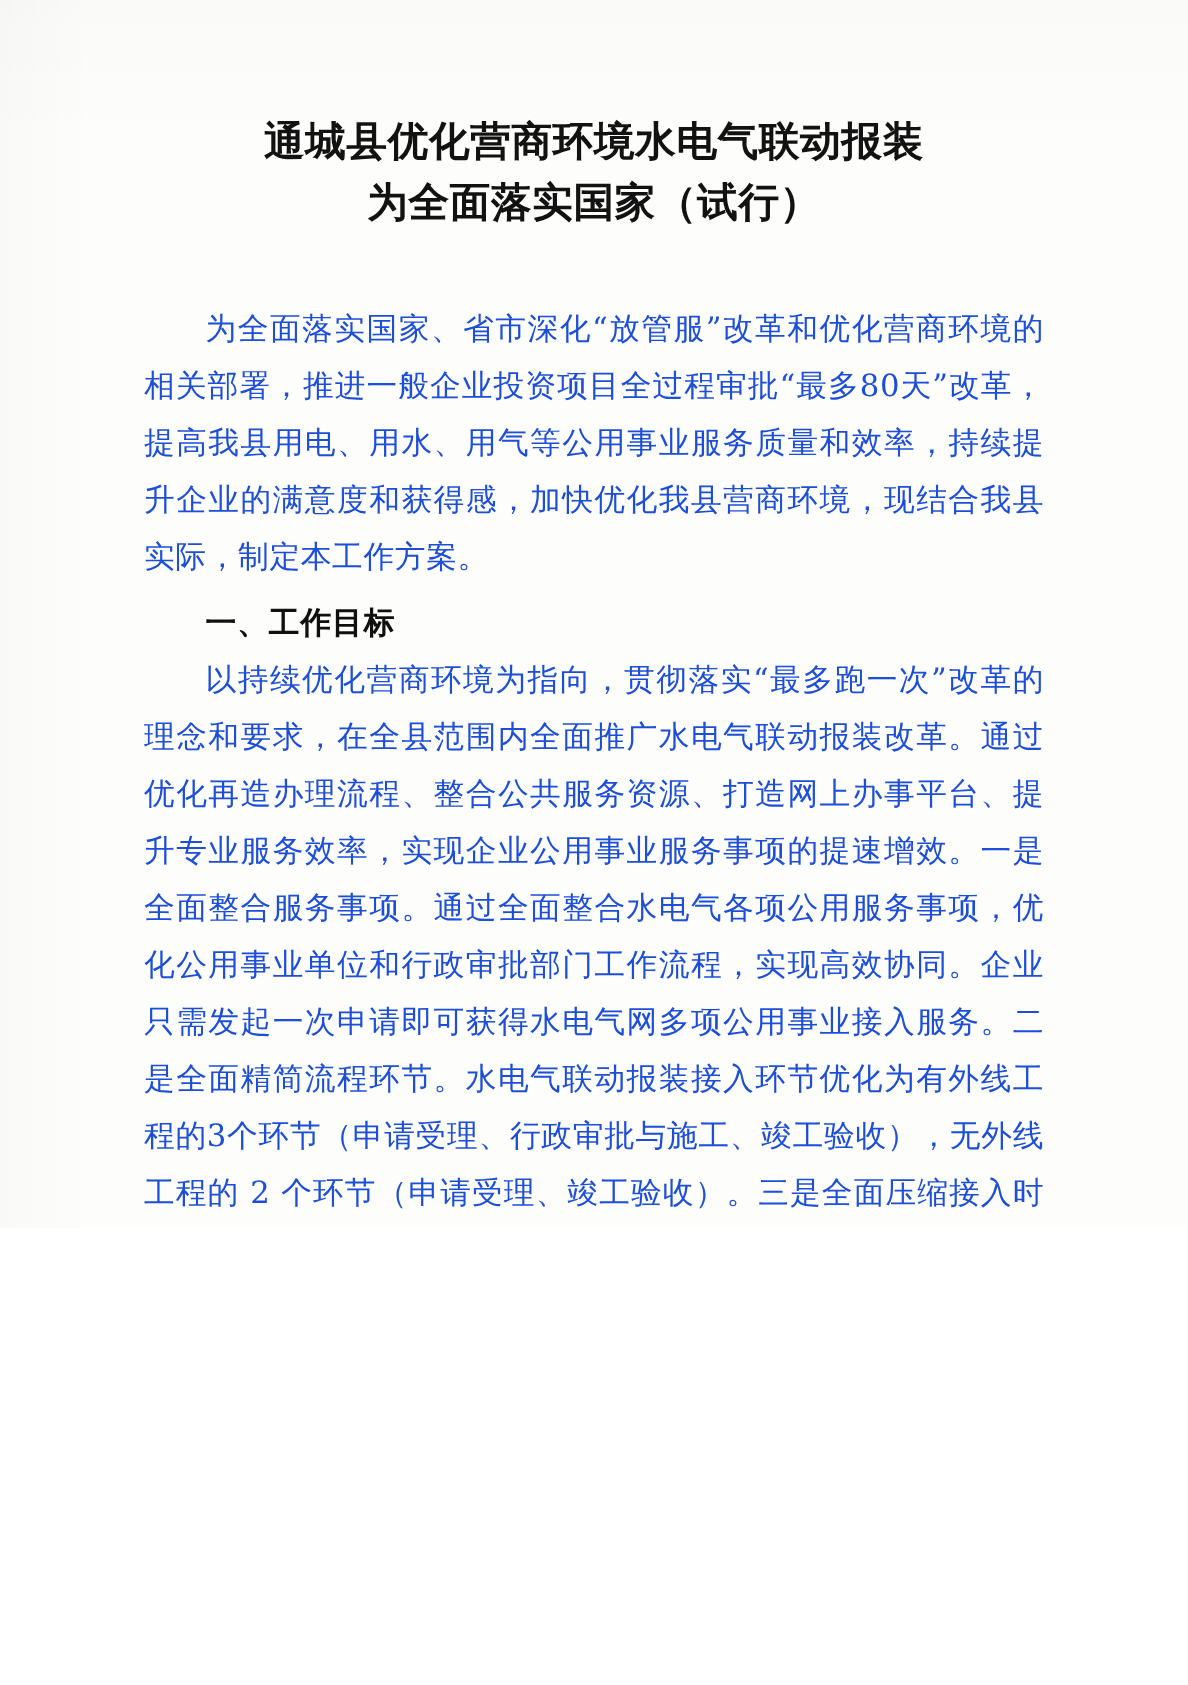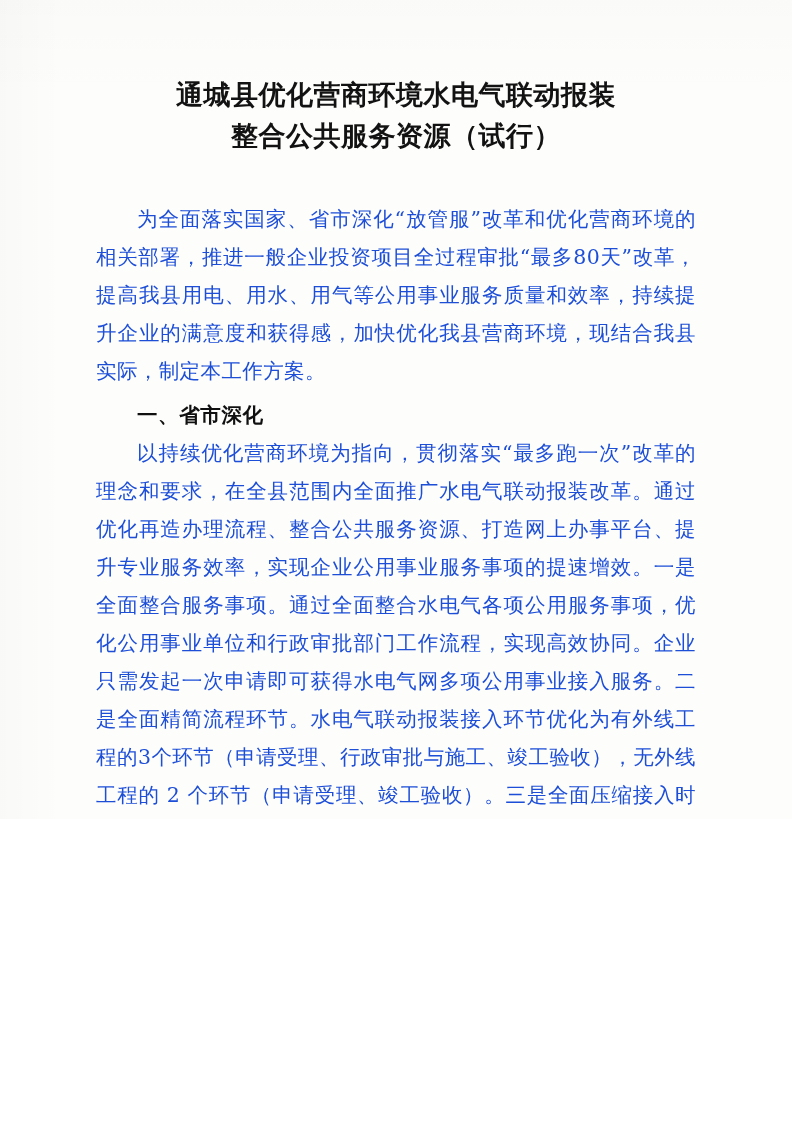--- a/index.html
+++ b/index.html
@@ -73,24 +73,24 @@
 </head>
 <body>
 
 <div class="page">
   <div class="scan-tint"></div>
 
   <div class="content">
 
     <h1 class="doc-title">
       <span class="line">通城县优化营商环境水电气联动报装</span>
-      <span class="line">整合公共服务资源（试行）</span>
+      <span class="line">为全面落实国家（试行）</span>
     </h1>
 
     <div class="body-block">
       <p class="para">为全面落实国家、省市深化“放管服”改革和优化营商环境的相关部署，推进一般企业投资项目全过程审批“最多80天”改革，提高我县用电、用水、用气等公用事业服务质量和效率，持续提升企业的满意度和获得感，加快优化我县营商环境，现结合我县实际，制定本工作方案。</p>
       <div class="spacer-sm"></div>
-      <p class="heading">一、省市深化</p>
+      <p class="heading">一、工作目标</p>
       <p class="para">以持续优化营商环境为指向，贯彻落实“最多跑一次”改革的理念和要求，在全县范围内全面推广水电气联动报装改革。通过优化再造办理流程、整合公共服务资源、打造网上办事平台、提升专业服务效率，实现企业公用事业服务事项的提速增效。一是全面整合服务事项。通过全面整合水电气各项公用服务事项，优化公用事业单位和行政审批部门工作流程，实现高效协同。企业只需发起一次申请即可获得水电气网多项公用事业接入服务。二是全面精简流程环节。水电气联动报装接入环节优化为有外线工程的3个环节（申请受理、行政审批与施工、竣工验收），无外线工程的 2 个环节（申请受理、竣工验收）。三是全面压缩接入时间。公用事业单位根据企业约定的报装时间，一个工作日内完成接入。报装过程中涉及到占掘路、占用绿化等行政审批的，积极实行告知承诺制，申请人按照要求书面承诺达到行政许可条件的，即时办结。不适宜使用告知承诺制的审批事项，全面实</p>
     </div>
 
   </div>
 </div>
 
 </body></html>

